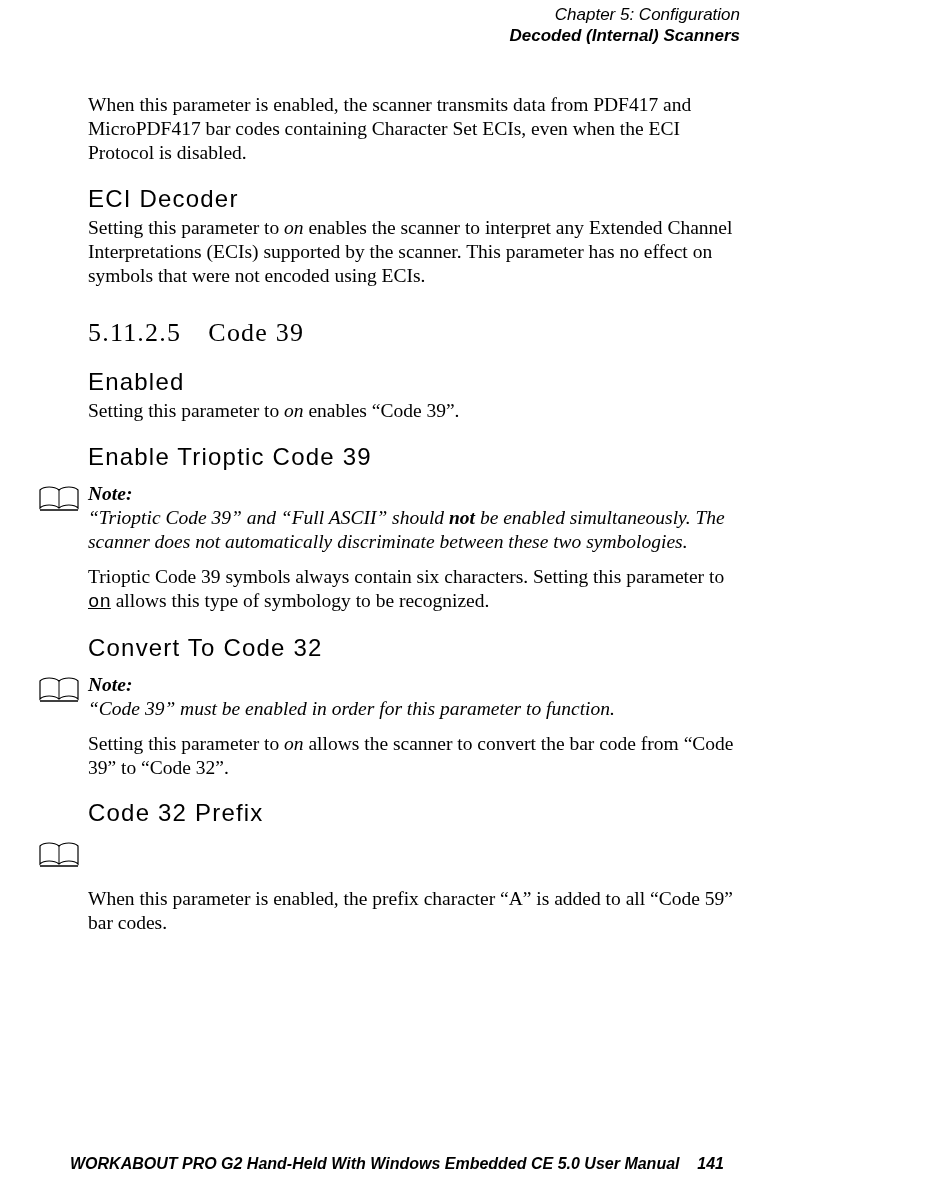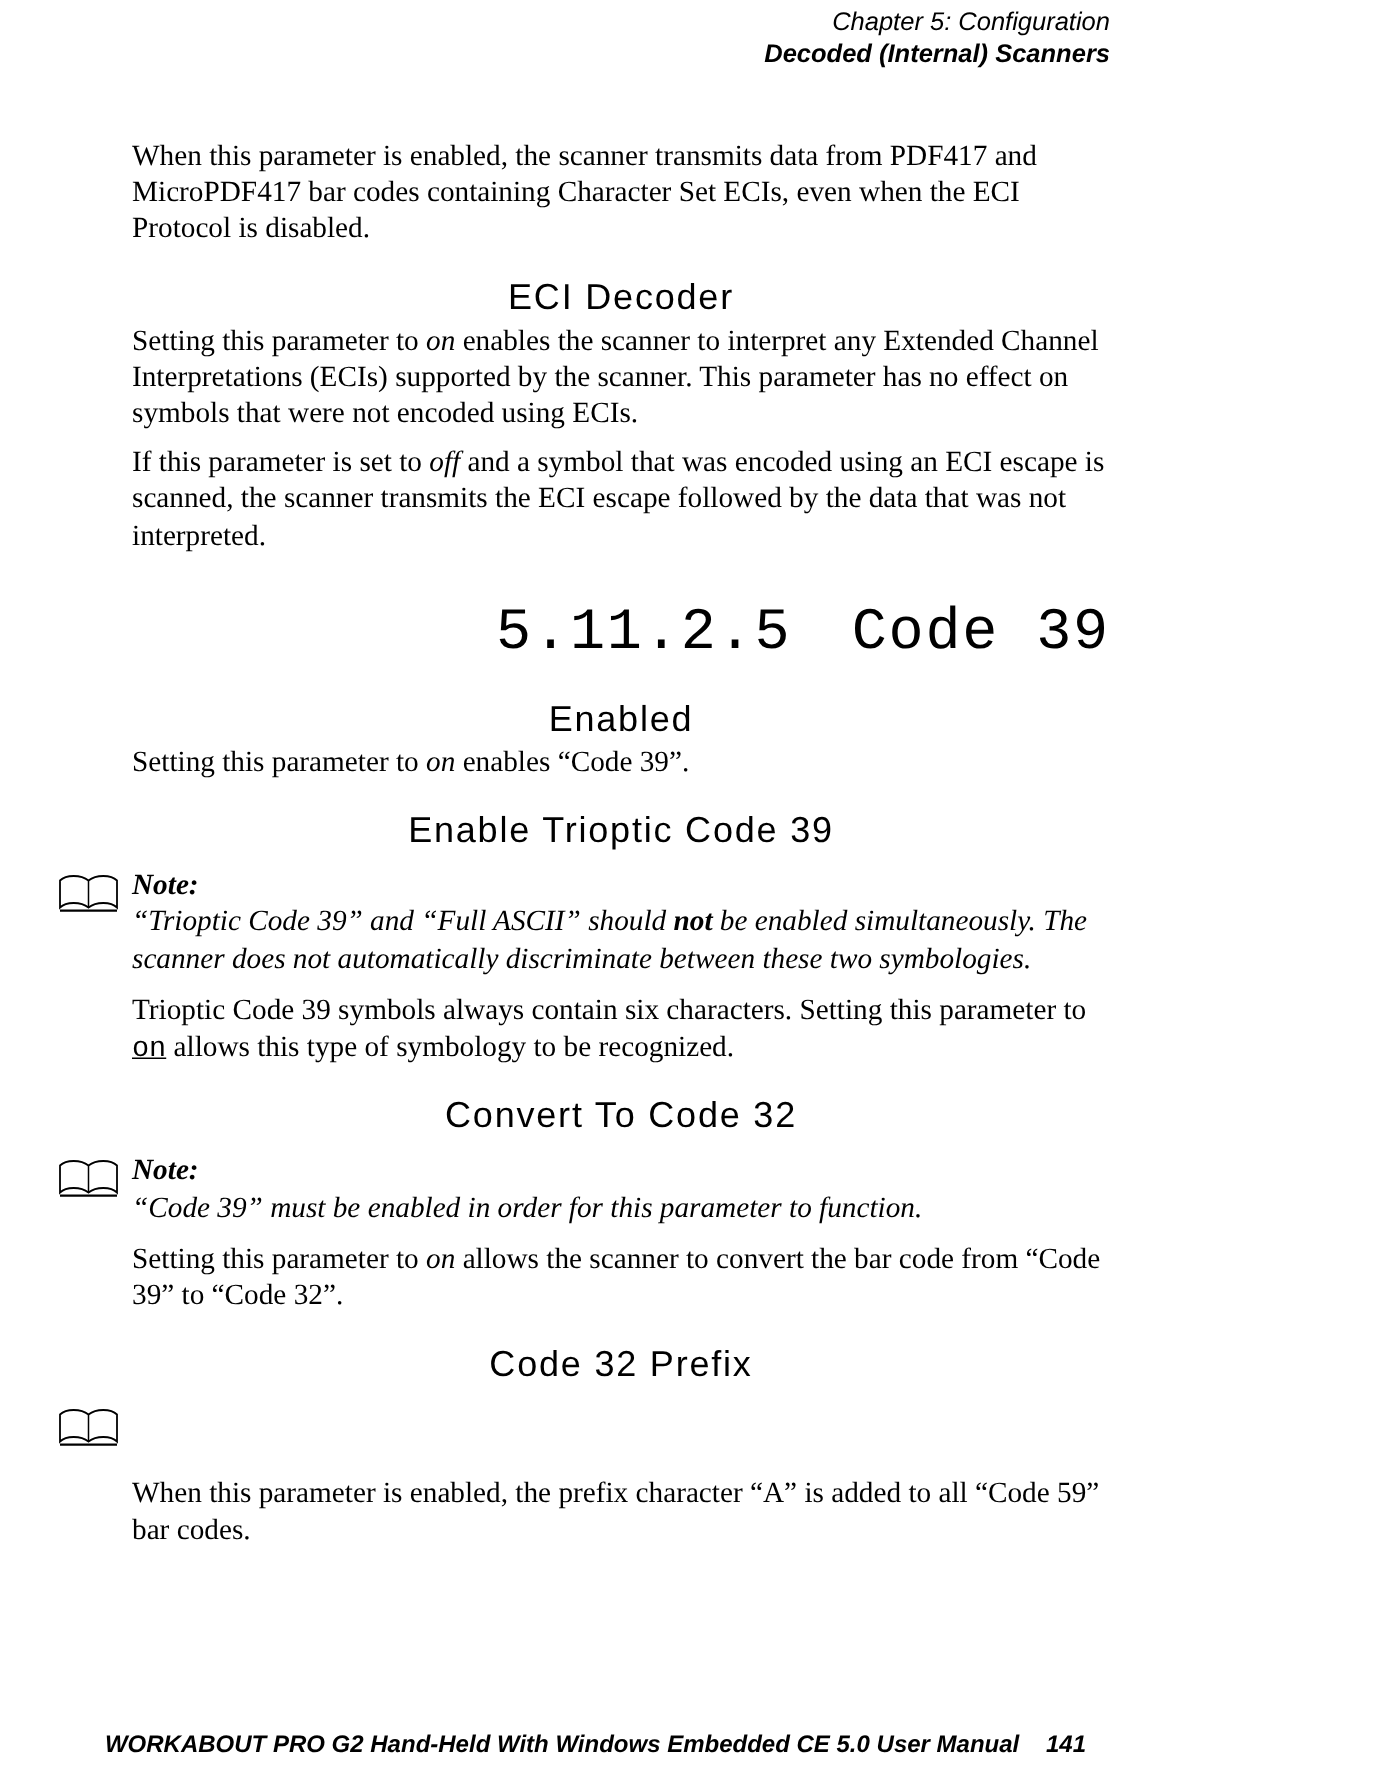--- a/index.html
+++ b/index.html
@@ -35,30 +35,28 @@
     text-align: left;
   }
   .para.first { margin-top: 46px; }
   .h-eci, .h-enabled, .h-subhead {
     font-family: "Arial Narrow", Arial, sans-serif;
     font-stretch: condensed;
     letter-spacing: 1.2px;
     font-weight: 400;
     font-size: 24px;
     margin: 18px 0 2px 0;
-    text-align: center;
   }
   .h-section {
-    font-family: Liberation Mono, monospace;
+    font-family: Liberation Serif, serif;
     font-stretch: condensed;
     letter-spacing: 1.2px;
-    font-size: 39px;
+    font-size: 26px;
     font-weight: 400;
     margin: 28px 0 12px 0;
-    text-align: right;
   }
   .note-row {
     display: flex;
     align-items: flex-start;
     margin: 10px 0 10px -50px;
   }
   .note-icon {
     width: 42px;
     flex-shrink: 0;
     margin-right: 8px;
@@ -109,23 +107,20 @@
   <div class="body">
 
     <p class="para first">When this parameter is enabled, the scanner transmits data from PDF417 and MicroPDF417 bar codes containing Character Set ECIs, even when the ECI Protocol is disabled.</p>
 
     <div class="h-eci">ECI Decoder</div>
 
     <p class="para">
       <span>Setting this parameter to </span><span class="i">on</span><span> enables the scanner to interpret any Extended Channel Interpretations (ECIs) supported by the scanner. This parameter has no effect on symbols that were not encoded using ECIs.</span>
     </p>
 
-    <p class="para">
-      <span>If this parameter is set to </span><span class="i">off</span><span> and a symbol that was encoded using an ECI escape is scanned, the scanner transmits the ECI escape followed by the data that was not interpreted.</span>
-    </p>
 
     <div class="h-section">5.11.2.5 Code 39</div>
 
     <div class="h-enabled">Enabled</div>
 
     <p class="para">
       <span>Setting this parameter to </span><span class="i">on</span><span> enables “Code 39”.</span>
     </p>
 
     <div class="h-subhead">Enable Trioptic Code 39</div>

